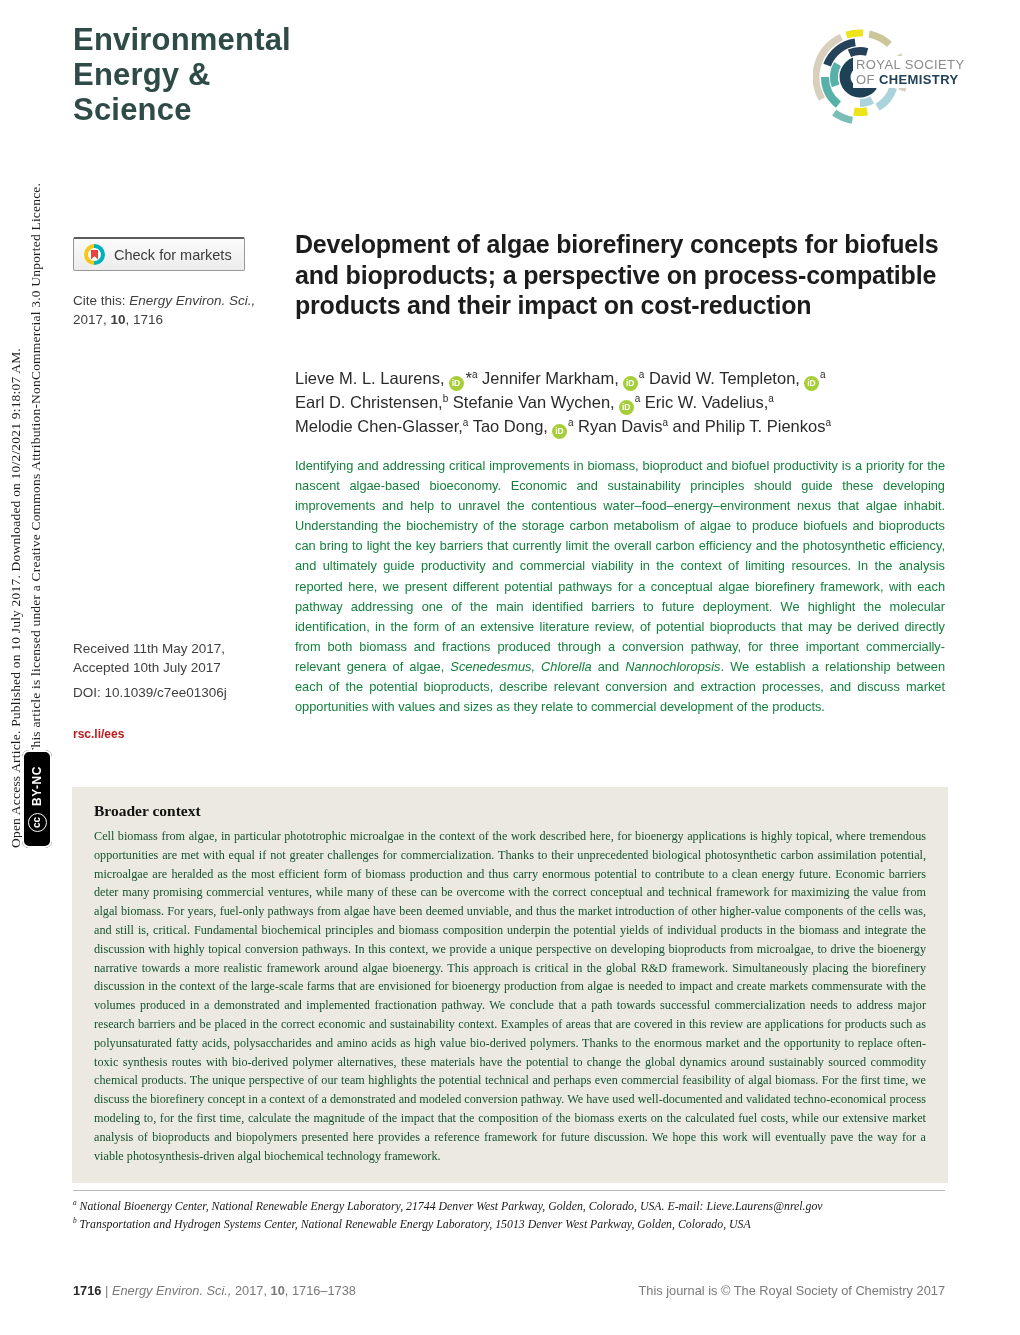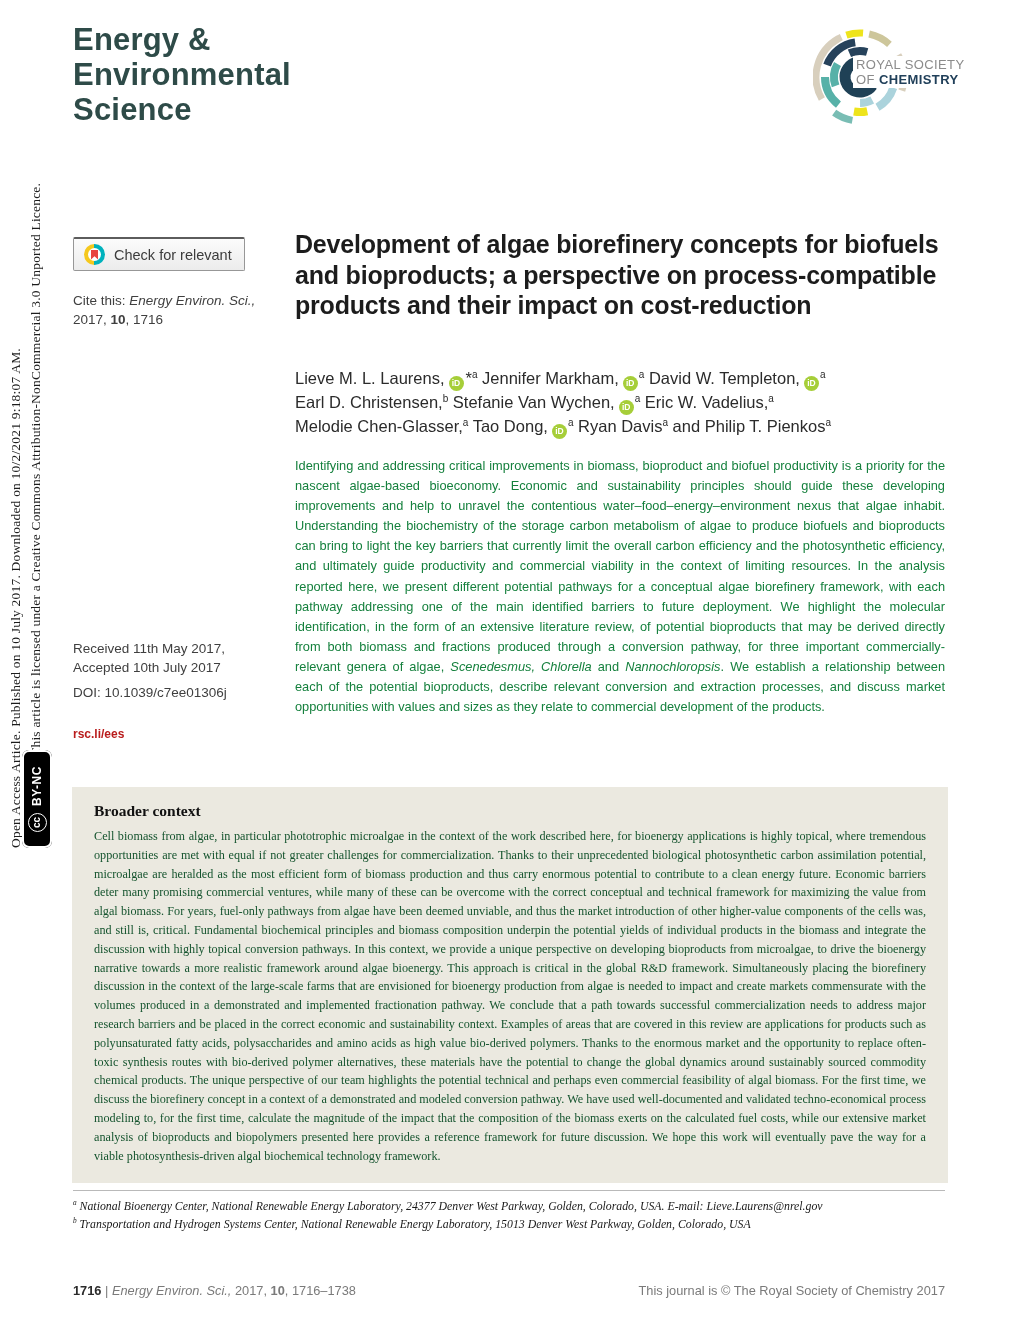--- a/index.html
+++ b/index.html
@@ -92,22 +92,22 @@
 <div class="page">
 
   <div class="side-line side-line1">Open Access Article. Published on 10 July 2017. Downloaded on 10/2/2021 9:18:07 AM.</div>
   <div class="side-line side-line2">This article is licensed under a Creative Commons Attribution-NonCommercial 3.0 Unported Licence.</div>
   <div class="cc-badge">
     <span class="cc-circle">cc</span>
     <span class="cc-label">BY-NC</span>
   </div>
 
   <div class="j-title">
+    <div>Environmental</div>
     <div>Energy &amp;</div>
-    <div>Environmental</div>
     <div>Science</div>
   </div>
 
   <div class="logo">
     <svg width="135" height="115" viewBox="0 0 135 115">
       <g fill="none">
 
         <circle cx="47" cy="57" r="44" stroke="#d8cfbd" stroke-width="7" pathLength="360" stroke-dasharray="95 265" transform="rotate(150 47 57)"></circle>
         <circle cx="47" cy="57" r="44" stroke="#eee41c" stroke-width="7" pathLength="360" stroke-dasharray="22 338" transform="rotate(252 47 57)"></circle>
         <circle cx="47" cy="57" r="44" stroke="#cdc69b" stroke-width="7" pathLength="360" stroke-dasharray="30 330" transform="rotate(282 47 57)"></circle>
@@ -135,21 +135,21 @@
 
 
   <div class="article">
 
     <div class="check-btn">
       <span class="upd-icon">
         <span class="upd-inner">
             <span class="upd-ribbon"></span>
           </span>
       </span>
-      <span class="check-label">Check for relevant</span>
+      <span class="check-label">Check for markets</span>
     </div>
 
     <div class="cite"><span>Cite this: </span><span class="it">Energy Environ. Sci.,</span><br><span>2017, </span><span class="bd">10</span><span>, 1716</span></div>
 
     <div class="received">
       <div>Received 11th May 2017,</div>
       <div>Accepted 10th July 2017</div>
     </div>
     <div class="doi">DOI: 10.1039/c7ee01306j</div>
     <div class="rsclink">rsc.li/ees</div>
@@ -161,21 +161,21 @@
     <div class="abstract"><span>Identifying and addressing critical improvements in biomass, bioproduct and biofuel productivity is a priority for the nascent algae-based bioeconomy. Economic and sustainability principles should guide these developing improvements and help to unravel the contentious water–food–energy–environment nexus that algae inhabit. Understanding the biochemistry of the storage carbon metabolism of algae to produce biofuels and bioproducts can bring to light the key barriers that currently limit the overall carbon efficiency and the photosynthetic efficiency, and ultimately guide productivity and commercial viability in the context of limiting resources. In the analysis reported here, we present different potential pathways for a conceptual algae biorefinery framework, with each pathway addressing one of the main identified barriers to future deployment. We highlight the molecular identification, in the form of an extensive literature review, of potential bioproducts that may be derived directly from both biomass and fractions produced through a conversion pathway, for three important commercially-relevant genera of algae, </span><span class="it">Scenedesmus, Chlorella</span><span> and </span><span class="it">Nannochloropsis</span><span>. We establish a relationship between each of the potential bioproducts, describe relevant conversion and extraction processes, and discuss market opportunities with values and sizes as they relate to commercial development of the products.</span></div>
   </div>
 
   <section class="broader">
     <h2 class="broader-h">Broader context</h2>
     <div class="broader-body">Cell biomass from algae, in particular phototrophic microalgae in the context of the work described here, for bioenergy applications is highly topical, where tremendous opportunities are met with equal if not greater challenges for commercialization. Thanks to their unprecedented biological photosynthetic carbon assimilation potential, microalgae are heralded as the most efficient form of biomass production and thus carry enormous potential to contribute to a clean energy future. Economic barriers deter many promising commercial ventures, while many of these can be overcome with the correct conceptual and technical framework for maximizing the value from algal biomass. For years, fuel-only pathways from algae have been deemed unviable, and thus the market introduction of other higher-value components of the cells was, and still is, critical. Fundamental biochemical principles and biomass composition underpin the potential yields of individual products in the biomass and integrate the discussion with highly topical conversion pathways. In this context, we provide a unique perspective on developing bioproducts from microalgae, to drive the bioenergy narrative towards a more realistic framework around algae bioenergy. This approach is critical in the global R&amp;D framework. Simultaneously placing the biorefinery discussion in the context of the large-scale farms that are envisioned for bioenergy production from algae is needed to impact and create markets commensurate with the volumes produced in a demonstrated and implemented fractionation pathway. We conclude that a path towards successful commercialization needs to address major research barriers and be placed in the correct economic and sustainability context. Examples of areas that are covered in this review are applications for products such as polyunsaturated fatty acids, polysaccharides and amino acids as high value bio-derived polymers. Thanks to the enormous market and the opportunity to replace often-toxic synthesis routes with bio-derived polymer alternatives, these materials have the potential to change the global dynamics around sustainably sourced commodity chemical products. The unique perspective of our team highlights the potential technical and perhaps even commercial feasibility of algal biomass. For the first time, we discuss the biorefinery concept in a context of a demonstrated and modeled conversion pathway. We have used well-documented and validated techno-economical process modeling to, for the first time, calculate the magnitude of the impact that the composition of the biomass exerts on the calculated fuel costs, while our extensive market analysis of bioproducts and biopolymers presented here provides a reference framework for future discussion. We hope this work will eventually pave the way for a viable photosynthesis-driven algal biochemical technology framework.</div>
   </section>
 
   <div class="rule"></div>
   <div class="footnotes">
-    <div><sup class="it">a</sup><span class="it"> National Bioenergy Center, National Renewable Energy Laboratory, 24377 Denver West Parkway, Golden, Colorado, USA. E-mail: Lieve.Laurens@nrel.gov</span></div>
+    <div><sup class="it">a</sup><span class="it"> National Bioenergy Center, National Renewable Energy Laboratory, 21744 Denver West Parkway, Golden, Colorado, USA. E-mail: Lieve.Laurens@nrel.gov</span></div>
     <div><sup class="it">b</sup><span class="it"> Transportation and Hydrogen Systems Center, National Renewable Energy Laboratory, 15013 Denver West Parkway, Golden, Colorado, USA</span></div>
   </div>
 
   <div class="footer">
     <span><span class="bd">1716</span><span class="mut">  |  </span><span class="it mut">Energy Environ. Sci.,</span><span class="mut"> 2017, </span><span class="bd mut">10</span><span class="mut">, 1716–1738</span></span>
     <span>This journal is © The Royal Society of Chemistry 2017</span>
   </div>
 
 </div>
 

